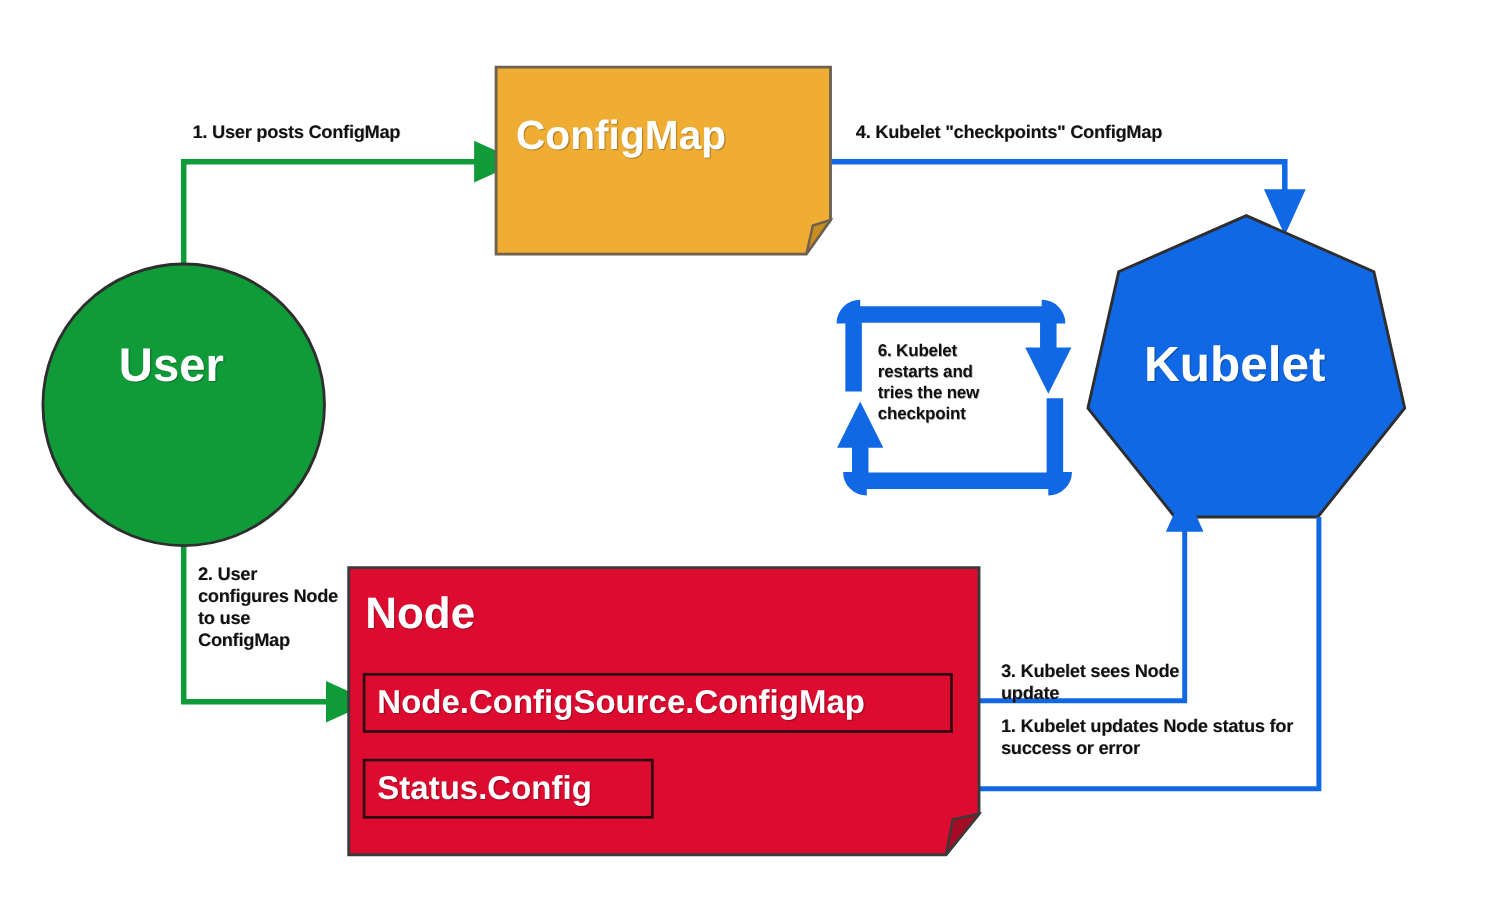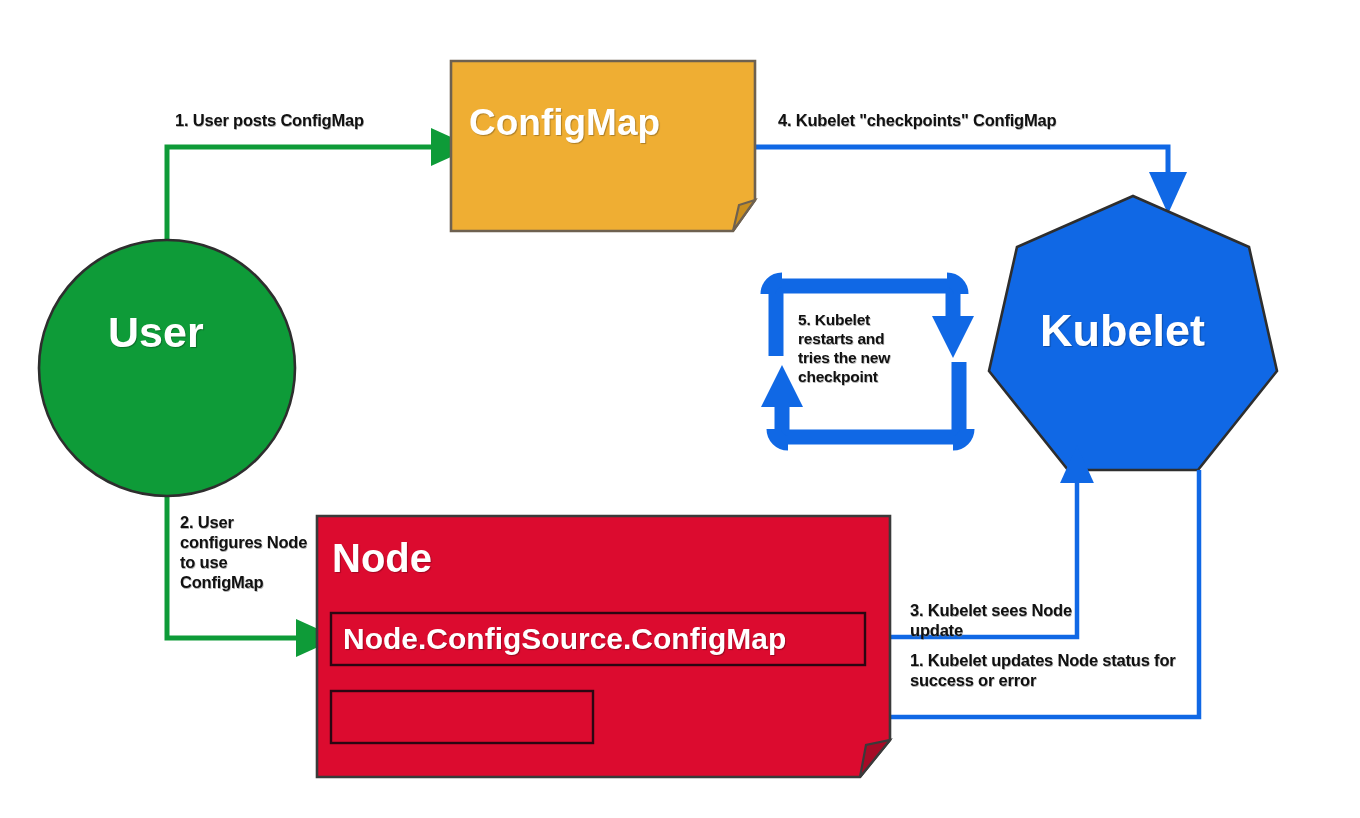--- a/index.html
+++ b/index.html
@@ -162,26 +162,27 @@
   <div class="node-label" id="label-user-text">User</div>
 
   <div class="node-label" id="label-configmap-text">ConfigMap</div>
 
   <div class="node-label" id="label-kubelet-text">Kubelet</div>
 
   <div class="node-label" id="label-node-text">Node</div>
 
   <div class="node-field-text" id="field-spec-text">Node.ConfigSource.ConfigMap</div>
 
+  <div class="node-field-text" id="field-status-text">Status.Config</div>
 
   <div class="edge-label" id="edge-label-1">1. User posts ConfigMap</div>
 
   <div class="edge-label" id="edge-label-2">2. User configures Node to use ConfigMap</div>
 
   <div class="edge-label" id="edge-label-3">3. Kubelet sees Node update</div>
 
   <div class="edge-label" id="edge-label-4">4. Kubelet "checkpoints" ConfigMap</div>
 
-  <div class="edge-label" id="edge-label-5">5. Kubelet restarts and tries the new checkpoint</div>
+  <div class="edge-label" id="edge-label-5">6. Kubelet restarts and tries the new checkpoint</div>
 
   <div class="edge-label" id="edge-label-6">1. Kubelet updates Node status for success or error</div>
 
 </div>
 
 </body></html>

